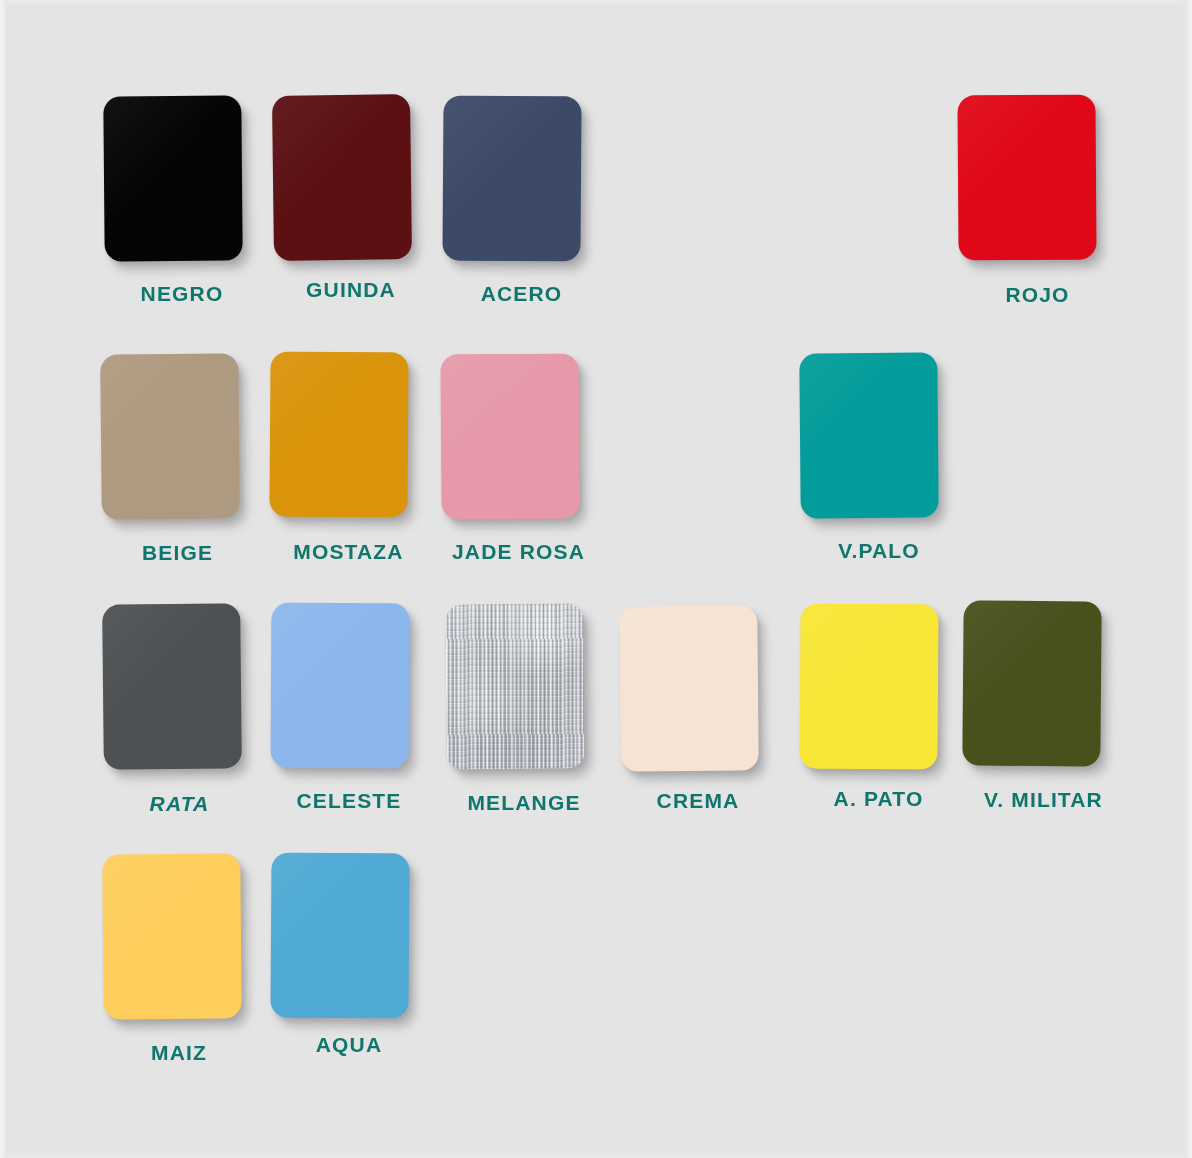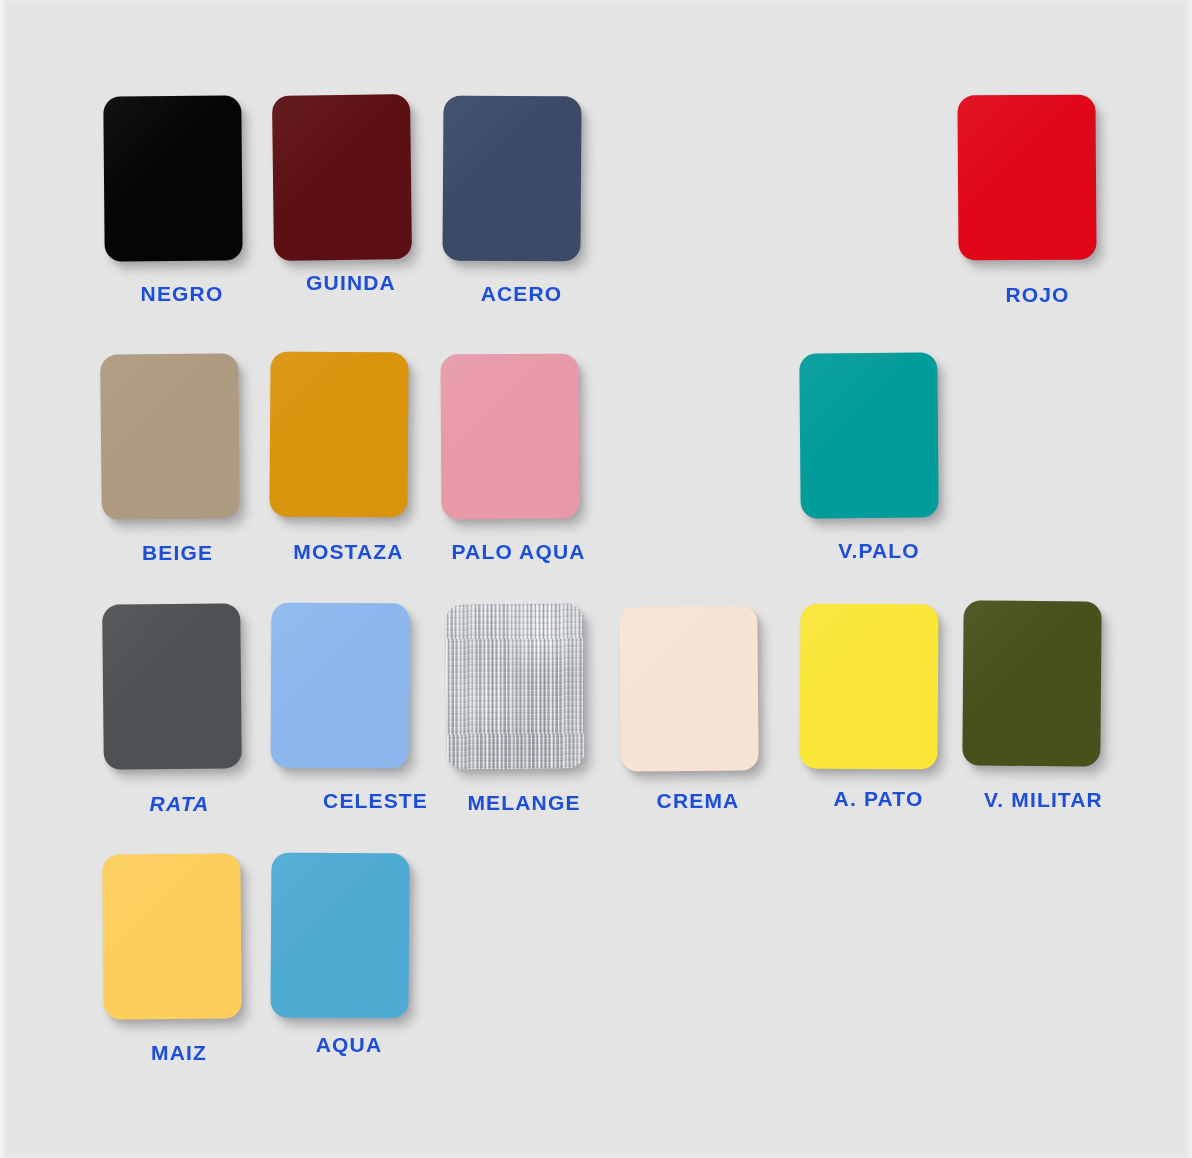--- a/index.html
+++ b/index.html
@@ -98,74 +98,74 @@
       radial-gradient(ellipse 55% 40% at 22% 58%, rgba(239,241,244,0.45) 0%, rgba(255,255,255,0) 72%),
       radial-gradient(ellipse 70% 35% at 55% 88%, rgba(132,136,145,0.35) 0%, rgba(255,255,255,0) 75%),
       linear-gradient(160deg, #cfd2d7 0%, #b2b6bc 48%, #c3c6cb 100%);
   }
 
   .swatch-label {
     text-align: center;
     font-weight: 700;
     font-size: 21px;
     letter-spacing: 0.055em;
-    color: #1d4ed8;
+    color: #0f766e;
     white-space: nowrap;
     line-height: 1;
     font-family: "Liberation Sans", sans-serif;
   }
 </style>
 </head>
 <body style="background: rgb(228, 228, 228);">
 
 <div id="edge-top"></div>
 <div id="edge-bottom"></div>
 <div id="edge-left"></div>
 <div id="edge-right"></div>
 
 <div id="palette-board">
     <div class="swatch-cell" style="left: 86px; top: 96px;">
       <div class="swatch-chip" style="margin-left: 18px; transform: rotate(-0.5deg); background: rgb(5, 5, 5);"></div>
       <div class="swatch-label" style="margin-top: 22px; margin-left: 17px;">NEGRO</div>
     </div>
     <div class="swatch-cell" style="left: 255px; top: 95px;">
       <div class="swatch-chip" style="margin-left: 18px; transform: rotate(-0.7deg); background: rgb(92, 16, 20);"></div>
-      <div class="swatch-label" style="margin-top: 12px; margin-left: 17px;">GUINDA</div>
+      <div class="swatch-label" style="margin-top: 19px; margin-left: 17px;">GUINDA</div>
     </div>
     <div class="swatch-cell" style="left: 425px; top: 96px;">
       <div class="swatch-chip" style="margin-left: 18px; transform: rotate(0.4deg); background: rgb(60, 74, 104);"></div>
       <div class="swatch-label" style="margin-top: 22px; margin-left: 18px;">ACERO</div>
     </div>
     <div class="swatch-cell" style="left: 940px; top: 95px;">
       <div class="swatch-chip" style="margin-left: 18px; transform: rotate(-0.4deg); background: rgb(224, 7, 24);"></div>
       <div class="swatch-label" style="margin-top: 24px; margin-left: 20px;">ROJO</div>
     </div>
     <div class="swatch-cell" style="left: 83px; top: 354px;">
       <div class="swatch-chip" style="margin-left: 18px; transform: rotate(-0.6deg); background: rgb(174, 154, 128);"></div>
       <div class="swatch-label" style="margin-top: 23px; margin-left: 14px;">BEIGE</div>
     </div>
     <div class="swatch-cell" style="left: 252px; top: 352px;">
       <div class="swatch-chip" style="margin-left: 18px; transform: rotate(0.4deg); background: rgb(217, 148, 11);"></div>
       <div class="swatch-label" style="margin-top: 24px; margin-left: 18px;">MOSTAZA</div>
     </div>
     <div class="swatch-cell" style="left: 423px; top: 354px;">
       <div class="swatch-chip" style="margin-left: 18px; transform: rotate(-0.4deg); background: rgb(231, 153, 169);"></div>
-      <div class="swatch-label" style="margin-top: 22px; margin-left: 16px;">PALO AQUA</div>
+      <div class="swatch-label" style="margin-top: 22px; margin-left: 16px;">JADE ROSA</div>
     </div>
     <div class="swatch-cell" style="left: 782px; top: 353px;">
       <div class="swatch-chip" style="margin-left: 18px; transform: rotate(-0.5deg); background: rgb(2, 156, 154);"></div>
       <div class="swatch-label" style="margin-top: 22px; margin-left: 19px;">V.PALO</div>
     </div>
     <div class="swatch-cell" style="left: 85px; top: 604px;">
       <div class="swatch-chip" style="margin-left: 18px; transform: rotate(-0.6deg); background: rgb(77, 81, 83);"></div>
       <div class="swatch-label" style="margin-top: 24px; margin-left: 14px; font-style: italic;">RATA</div>
     </div>
     <div class="swatch-cell" style="left: 253px; top: 603px;">
       <div class="swatch-chip" style="margin-left: 18px; transform: rotate(0.3deg); background: rgb(140, 183, 237);"></div>
-      <div class="swatch-label" style="margin-top: 22px; margin-left: 17px; text-align: right;">CELESTE</div>
+      <div class="swatch-label" style="margin-top: 22px; margin-left: 17px;">CELESTE</div>
     </div>
     <div class="swatch-cell" style="left: 428px; top: 604px;">
       <div class="swatch-chip texture-melange" style="margin-left: 18px; transform: rotate(-0.6deg);"></div>
       <div class="swatch-label" style="margin-top: 23px; margin-left: 17px;">MELANGE</div>
     </div>
     <div class="swatch-cell" style="left: 602px; top: 606px;">
       <div class="swatch-chip" style="margin-left: 18px; transform: rotate(-0.5deg); background: rgb(246, 227, 212);"></div>
       <div class="swatch-label" style="margin-top: 19px; margin-left: 17px;">CREMA</div>
     </div>
     <div class="swatch-cell" style="left: 782px; top: 604px;">

